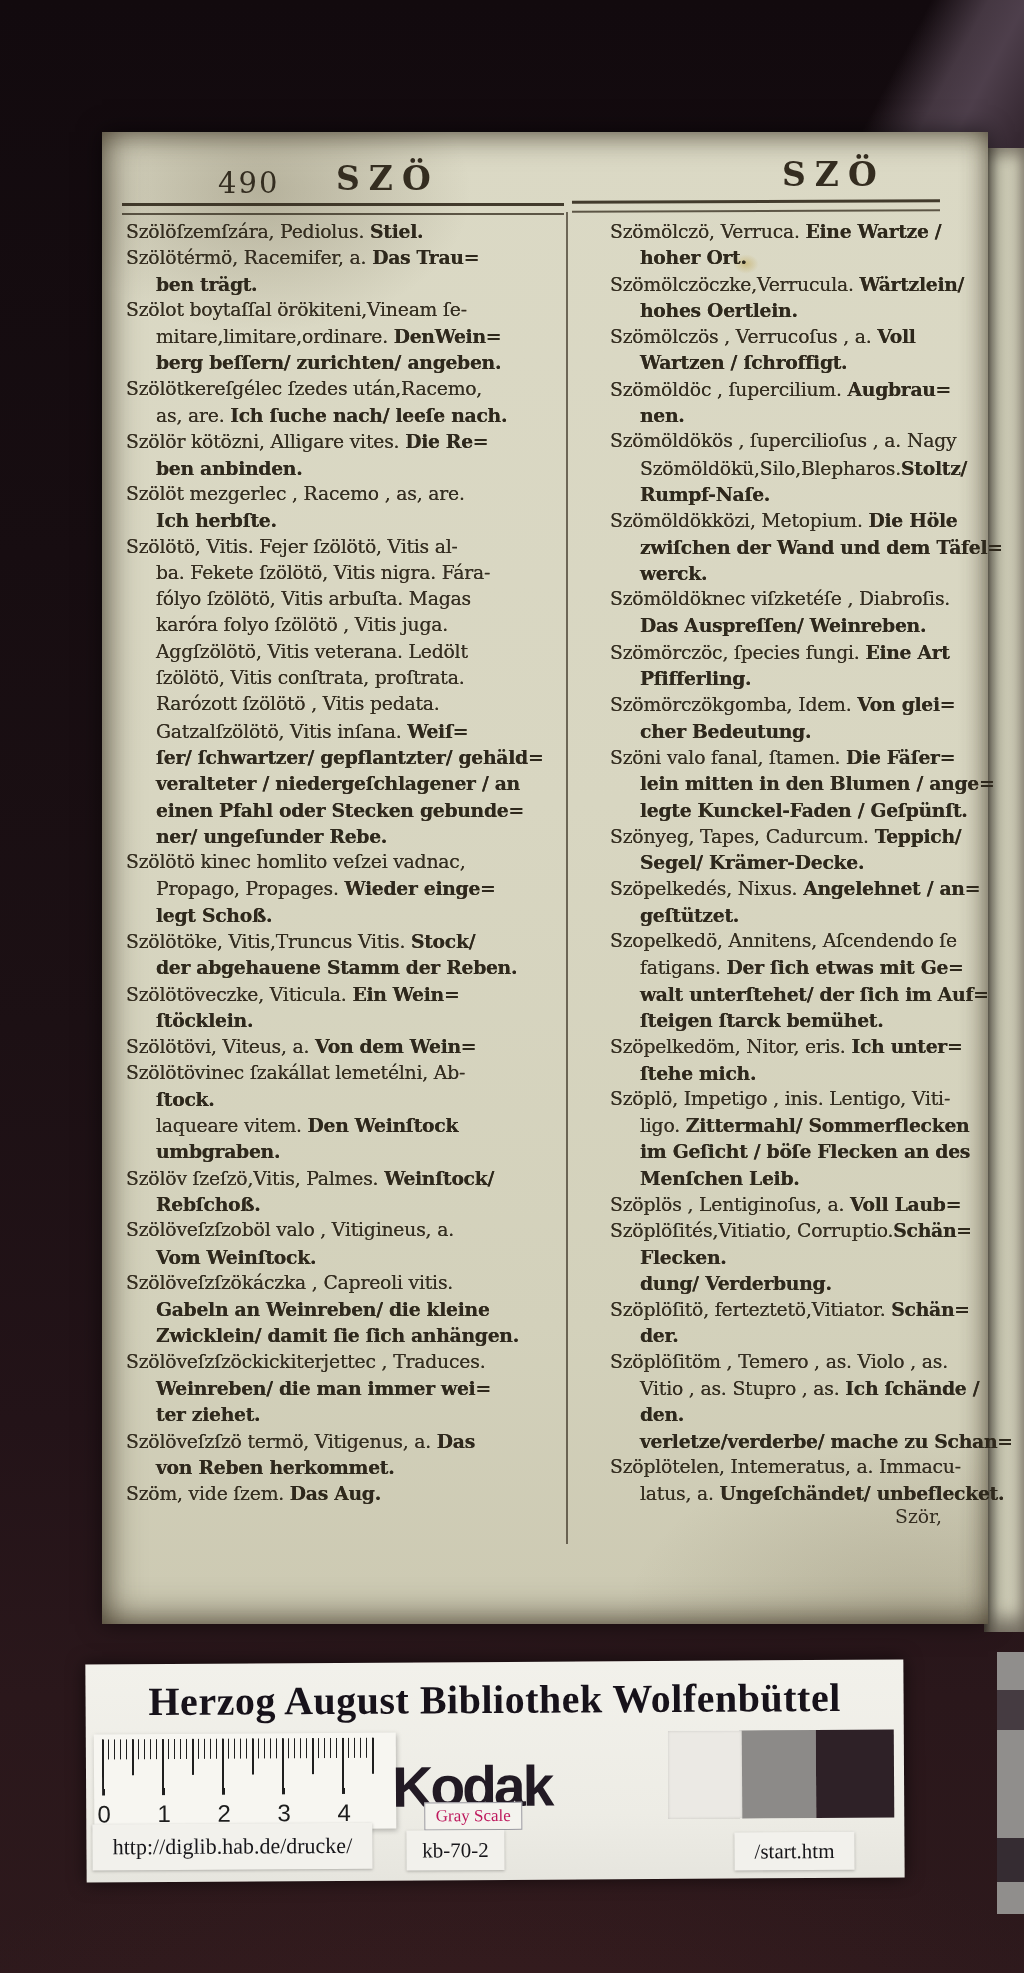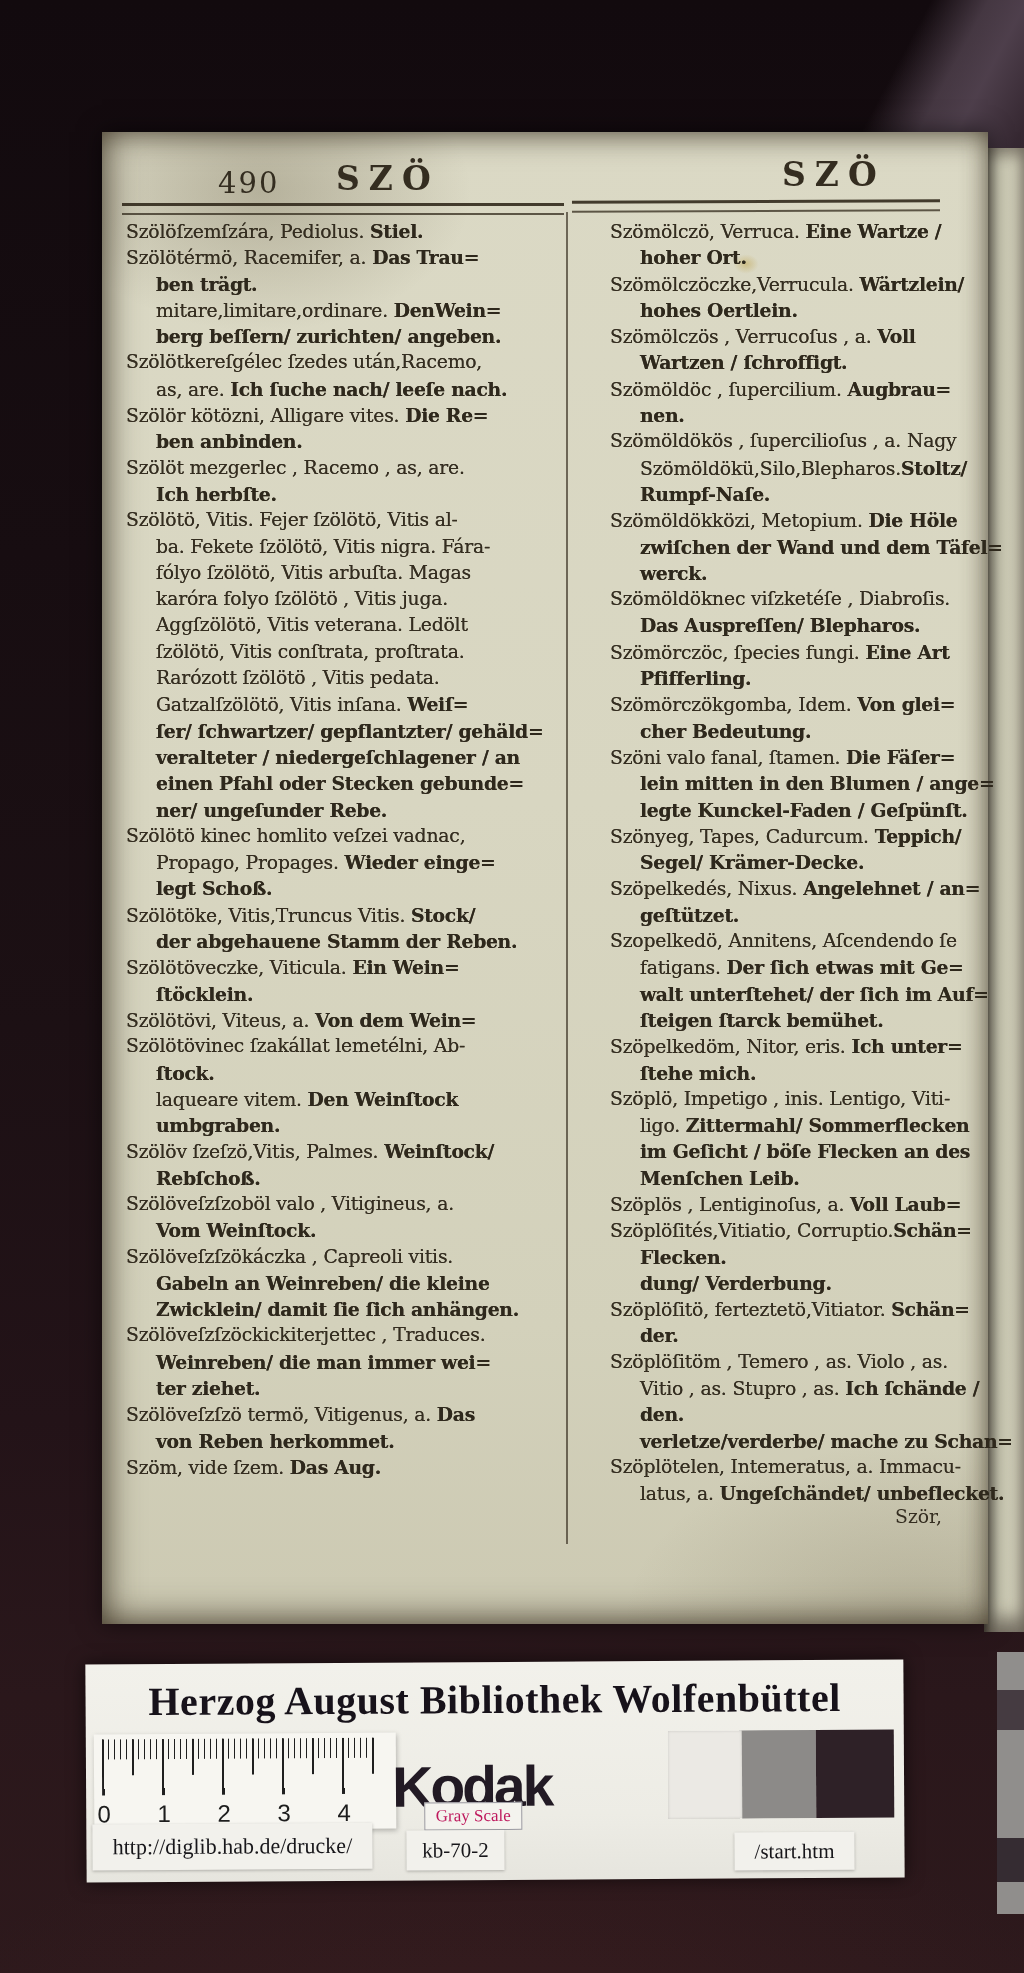--- a/index.html
+++ b/index.html
@@ -115,20 +115,21 @@
   <div class="pageno">490</div>
   <div class="head head-left">SZÖ</div>
   <div class="head head-right">SZÖ</div>
   <div class="rule rule-left"></div>
   <div class="rule rule-right"></div>
   <div class="divider"></div>
   <div class="col col-left" id="col-left">
       <div class="line"><span class="ant">Szölöſzemſzára, Pediolus. </span><span class="fx">Stiel.</span></div>
       <div class="line"><span class="ant">Szölötérmö, Racemifer, a. </span><span class="fx">Das Trau=</span></div>
       <div class="line ind"><span class="fx">ben trägt.</span></div>
+      <div class="line"><span class="ant">Szölot boytaſſal örökiteni,Vineam ſe-</span></div>
       <div class="line ind"><span class="ant">mitare,limitare,ordinare. </span><span class="fx">DenWein=</span></div>
       <div class="line ind"><span class="fx">berg beſſern/ zurichten/ angeben.</span></div>
       <div class="line"><span class="ant">Szölötkereſgélec ſzedes után,Racemo,</span></div>
       <div class="line ind"><span class="ant">as, are. </span><span class="fx">Ich ſuche nach/ leeſe nach.</span></div>
       <div class="line"><span class="ant">Szölör kötözni, Alligare vites. </span><span class="fx">Die Re=</span></div>
       <div class="line ind"><span class="fx">ben anbinden.</span></div>
       <div class="line"><span class="ant">Szölöt mezgerlec , Racemo , as, are.</span></div>
       <div class="line ind"><span class="fx">Ich herbſte.</span></div>
       <div class="line"><span class="ant">Szölötö, Vitis.  Fejer ſzölötö, Vitis al-</span></div>
       <div class="line ind"><span class="ant">ba. Fekete ſzölötö, Vitis nigra. Fára-</span></div>
@@ -177,21 +178,21 @@
       <div class="line ind"><span class="fx">Wartzen / ſchroffigt.</span></div>
       <div class="line"><span class="ant">Szömöldöc , ſupercilium. </span><span class="fx">Augbrau=</span></div>
       <div class="line ind"><span class="fx">nen.</span></div>
       <div class="line"><span class="ant">Szömöldökös , ſupercilioſus , a. Nagy</span></div>
       <div class="line ind"><span class="ant">Szömöldökü,Silo,Blepharos.</span><span class="fx">Stoltz/</span></div>
       <div class="line ind"><span class="fx">Rumpf-Naſe.</span></div>
       <div class="line"><span class="ant">Szömöldökközi, Metopium. </span><span class="fx">Die Höle</span></div>
       <div class="line ind"><span class="fx">zwiſchen der Wand und dem Täfel=</span></div>
       <div class="line ind"><span class="fx">werck.</span></div>
       <div class="line"><span class="ant">Szömöldöknec viſzketéſe , Diabroſis.</span></div>
-      <div class="line ind"><span class="fx">Das Auspreſſen/ Blepharos.</span></div>
+      <div class="line ind"><span class="fx">Das Auspreſſen/ Weinreben.</span></div>
       <div class="line"><span class="ant">Szömörczöc, ſpecies fungi. </span><span class="fx">Eine Art</span></div>
       <div class="line ind"><span class="fx">Pfifferling.</span></div>
       <div class="line"><span class="ant">Szömörczökgomba, Idem. </span><span class="fx">Von glei=</span></div>
       <div class="line ind"><span class="fx">cher Bedeutung.</span></div>
       <div class="line"><span class="ant">Szöni valo fanal, ſtamen. </span><span class="fx">Die Fäſer=</span></div>
       <div class="line ind"><span class="fx">lein mitten in den Blumen / ange=</span></div>
       <div class="line ind"><span class="fx">legte Kunckel-Faden / Geſpünſt.</span></div>
       <div class="line"><span class="ant">Szönyeg, Tapes, Cadurcum. </span><span class="fx">Teppich/</span></div>
       <div class="line ind"><span class="fx">Segel/ Krämer-Decke.</span></div>
       <div class="line"><span class="ant">Szöpelkedés, Nixus. </span><span class="fx">Angelehnet / an=</span></div>

